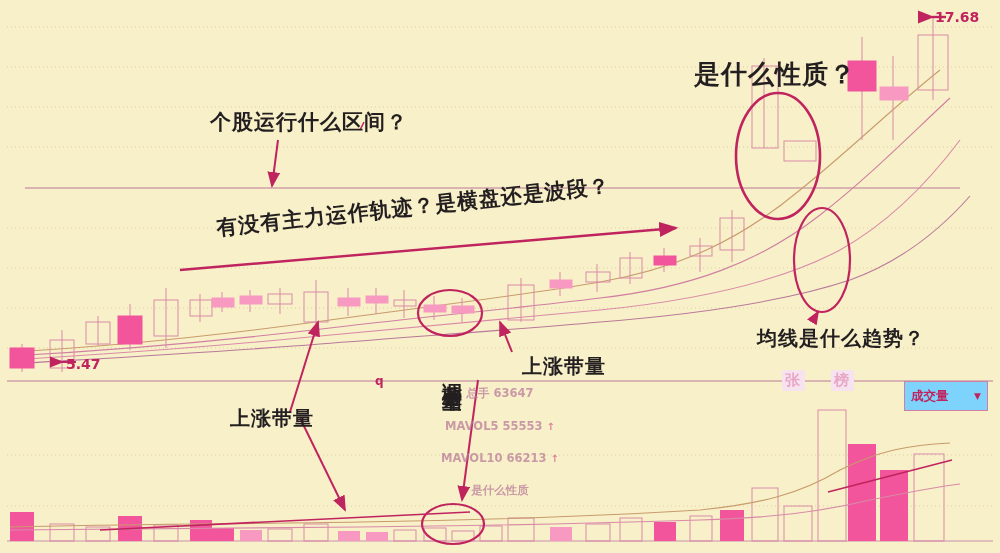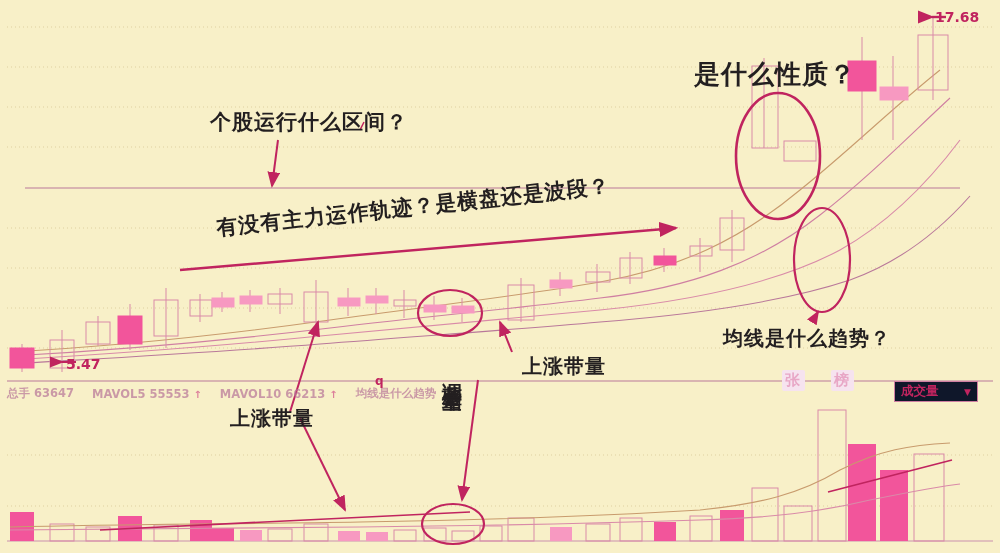--- a/index.html
+++ b/index.html
@@ -16,21 +16,21 @@
   .chart-svg{position:absolute;left:0;top:0;width:1000px;height:553px;}
 
   
   .anno{
     position:absolute;white-space:nowrap;color:#231f20;
     font-family:"DejaVu Sans","Liberation Sans",sans-serif;
     font-weight:700;letter-spacing:1px;
   }
   .anno-q1{left:168px;top:108px;font-size:21px;margin-left:42px;}
   .anno-q2{left:694px;top:57px;font-size:26px;}
-  .anno-q3{left:723px;top:325px;font-size:20px;}
+  .anno-q3{left:757px;top:325px;font-size:20px;}
   .anno-slant{
     left:218px;top:214px;font-size:21px;
     transform:rotate(-6.2deg);transform-origin:left bottom;
   }
   .anno-vol1{left:230px;top:405px;font-size:20px;}
   .anno-vol2{left:522px;top:353px;font-size:20px;}
   .anno-vert{
     left:438px;top:367px;font-size:20px;
     writing-mode:vertical-rl;text-orientation:upright;
     line-height:1.42;letter-spacing:3px;
@@ -43,27 +43,28 @@
   }
   .price-hi{left:935px;top:9px;}
   .price-lo{left:66px;top:356px;}
 
   
   .ind-bar{
     position:absolute;left:7px;top:386px;width:986px;height:15px;
     display:flex;align-items:center;gap:18px;
     font-size:11.5px;color:#b9789a;font-weight:700;white-space:nowrap;
     font-family:"DejaVu Sans","Liberation Sans",sans-serif;
+    flex-direction:column;
   }
   .ind-bar .seg{opacity:.72;}
   .ind-bar .arrow-up{color:#d2558a;font-size:10px;}
 
   .vol-select{
-    position:absolute;right:22px;top:381px;width:84px;height:21px;
-    border:1px solid #cf7fa2;background:#0f172a;
+    position:absolute;right:12px;top:381px;width:84px;height:30px;
+    border:1px solid #cf7fa2;background:#7dd3fc;
     display:flex;align-items:center;justify-content:space-between;
     padding:0 6px;box-sizing:border-box;
     font-size:12.5px;color:#c0245f;font-weight:700;
     font-family:"DejaVu Sans","Liberation Sans",sans-serif;
   }
   .vol-select .caret{font-size:9px;color:#c0245f;}
 
   
   .watermark{
     position:absolute;top:370px;display:flex;gap:26px;left:782px;
@@ -359,21 +360,21 @@
     <span class="seg">
       <span>MAVOL5</span>
       <span>55553</span>
       <span class="arrow-up">↑</span>
     </span>
     <span class="seg">
       <span>MAVOL10</span>
       <span>66213</span>
       <span class="arrow-up">↑</span>
     </span>
-    <span class="seg">均线是什么趋势</span>
+    <span class="seg">是什么性质</span>
   </div>
 
   <div class="tiny-q">q</div>
 
   <div class="vol-select">
     <span>成交量</span>
     <span class="caret">▼</span>
   </div>
 
   <div class="watermark">

